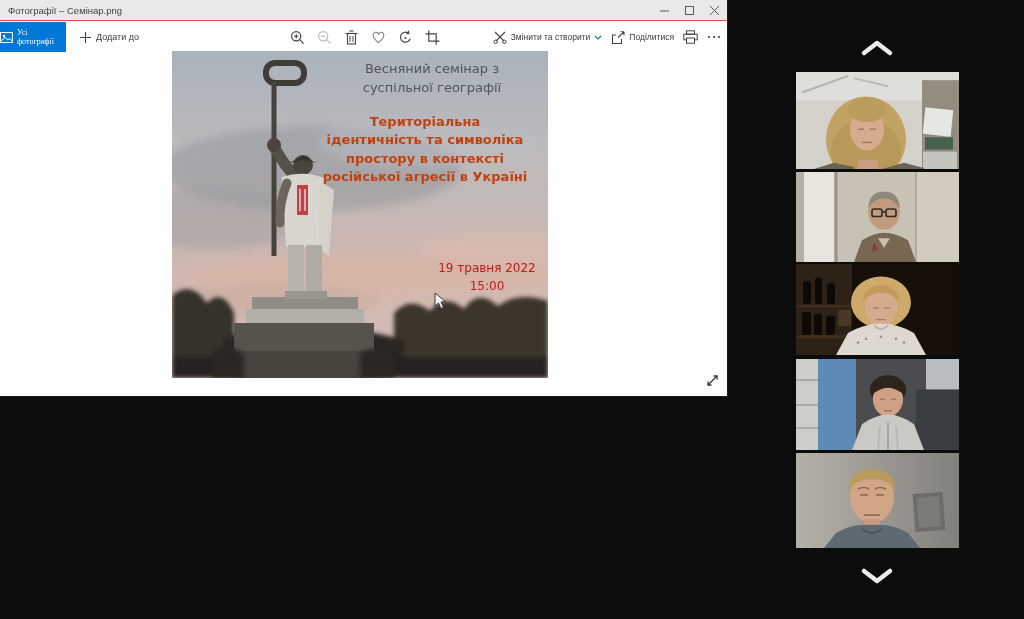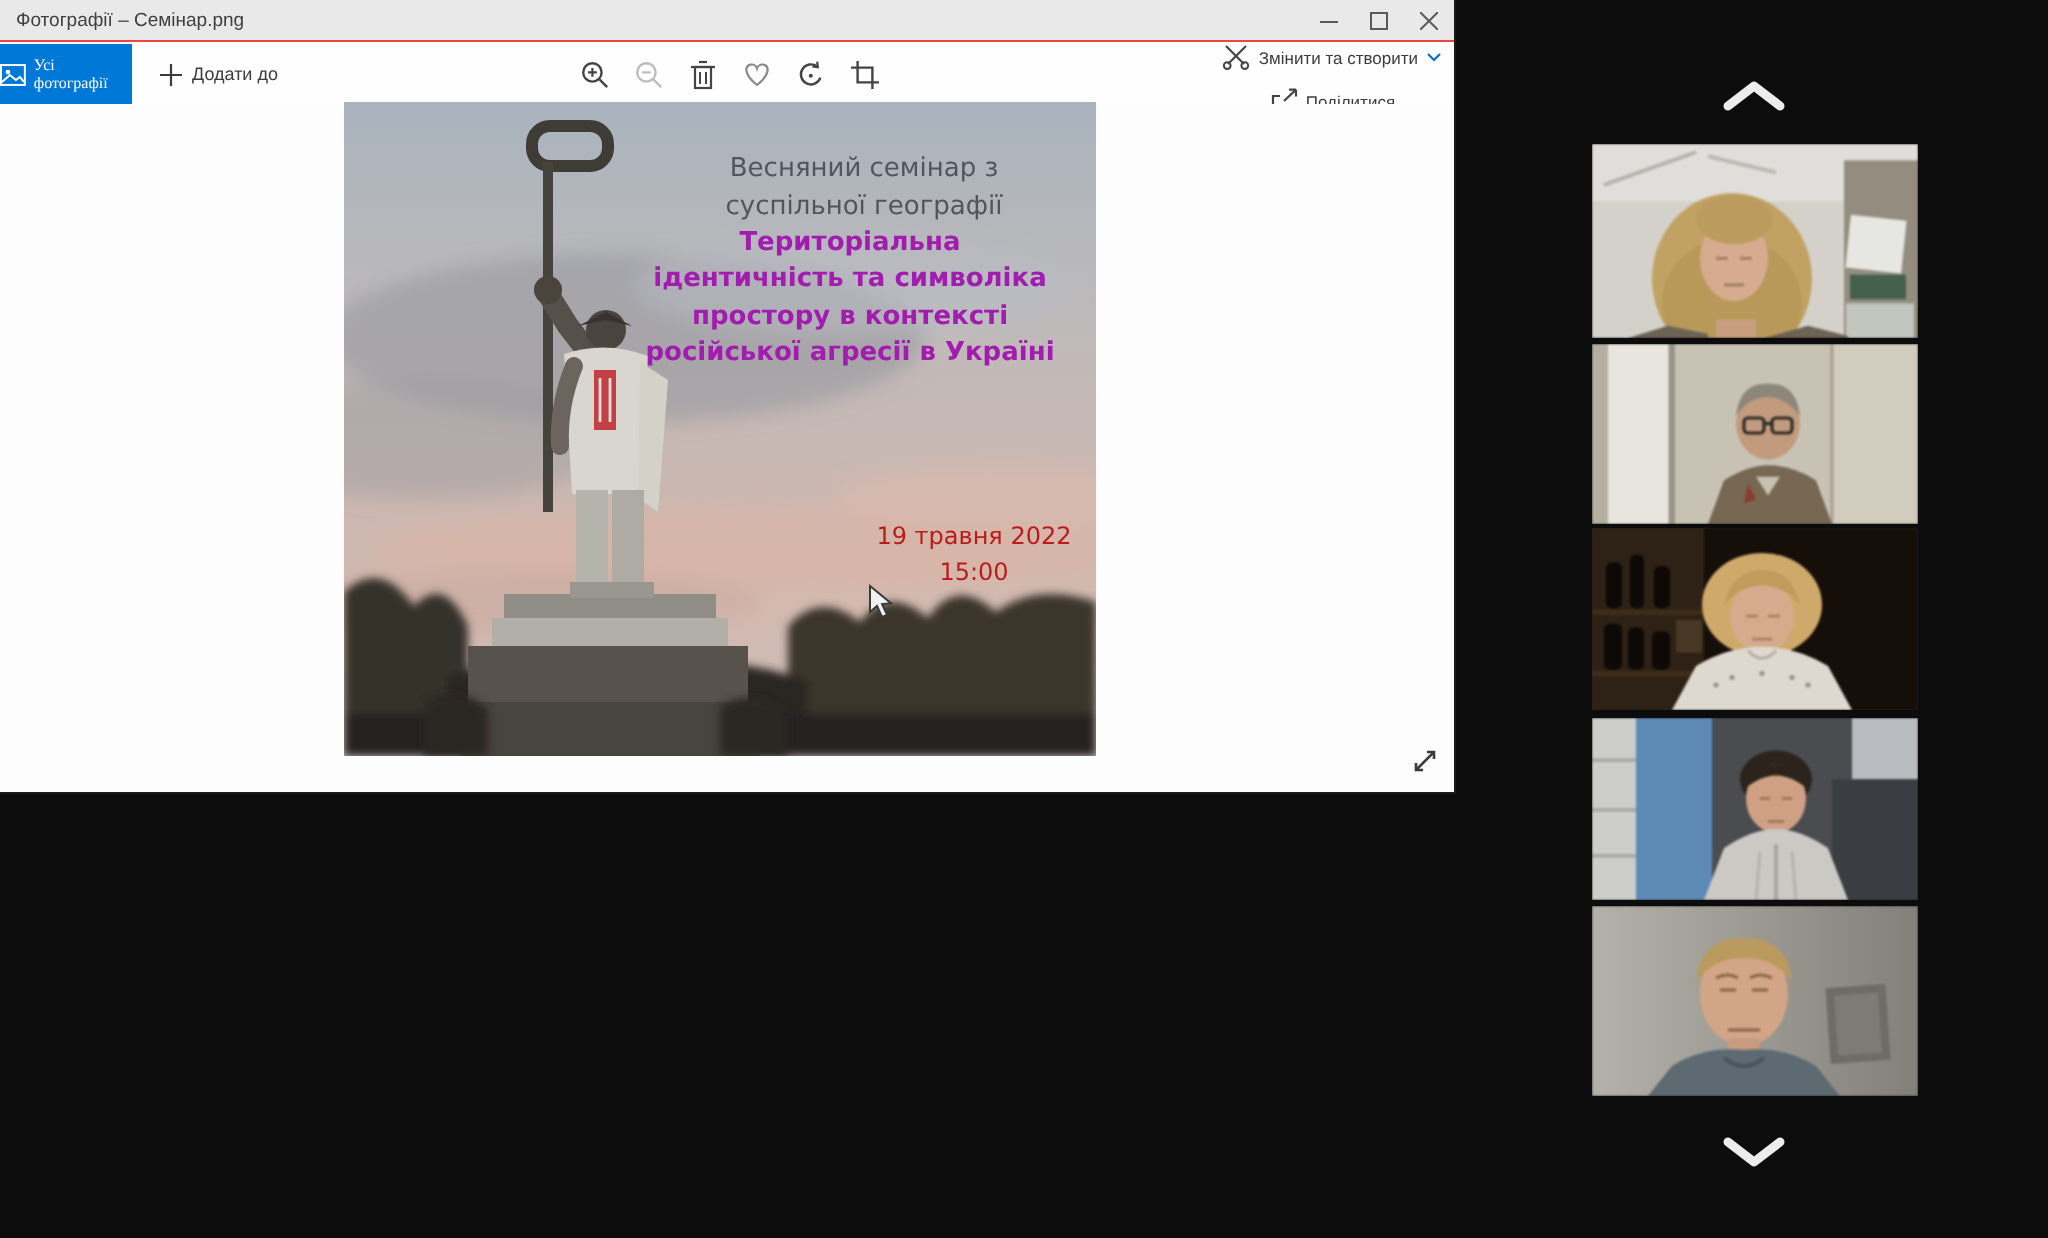--- a/index.html
+++ b/index.html
@@ -12,31 +12,31 @@
   .titlebar-text { font-size:9.5px; color:#3f3f3f; padding-left:8px; white-space:nowrap; }
   .win-controls { position:absolute; right:0; top:0; height:21px; display:flex; }
   .win-btn { width:25px; height:21px; display:flex; align-items:center; justify-content:center; }
 
   .toolbar { position:absolute; left:0; top:22px; width:100%; height:30px; background:#fefefe; }
   .btn-allphotos { position:absolute; left:0; top:0; width:66px; height:30px; background:#0078d7; color:#fff; display:flex; align-items:center; justify-content:center; gap:4px; font-size:8px;font-family:Liberation Serif, serif; }
   .btn-addto { position:absolute; left:74px; top:0; height:30px; display:flex; align-items:center; gap:5px; font-size:9px; color:#3c3c3c; padding:0 6px; }
   .center-icons { position:absolute; left:284px; top:0; height:30px; display:flex; align-items:center; }
   .icon-btn { width:27px; height:30px; display:flex; align-items:center; justify-content:center; }
   .icon-btn.disabled { opacity:.35; }
-  .right-group { position:absolute; right:6px; top:0; height:30px; display:flex; align-items:center; gap:9px; font-size:8.5px; color:#3c3c3c;flex-direction:column; }
+  .right-group { position:absolute; right:6px; top:0; height:30px; display:flex; align-items:center; gap:9px; font-size:8.5px; color:#3c3c3c; }
   .right-item { display:flex; align-items:center; gap:4px; white-space:nowrap; }
 
   .viewer { position:absolute; left:0; top:52px; width:727px; height:344px; background:#fdfdfd; }
   .photo { position:absolute; left:172px; top:-1px; width:376px; height:327px; }
   .photo svg.scene { position:absolute; inset:0; }
 
   .slide-heading { position:absolute; left:140px; top:9px; width:240px; text-align:center;
-    font-family:"DejaVu Sans", sans-serif; font-size:13px; line-height:1.45; color:#54545c; white-space:pre-line;margin-top:16px; }
+    font-family:"DejaVu Sans", sans-serif; font-size:13px; line-height:1.45; color:#54545c; white-space:pre-line; }
   .slide-title { position:absolute; left:132px; top:62px; width:242px; text-align:center;
-    font-family:"DejaVu Sans", sans-serif; font-size:13px; font-weight:bold; line-height:1.42; color:#a21caf; white-space:pre-line; }
+    font-family:"DejaVu Sans", sans-serif; font-size:13px; font-weight:bold; line-height:1.42; color:#c2410c; white-space:pre-line; }
   .slide-datetime { position:absolute; left:235px; top:208px; width:160px; text-align:center;
     font-family:"DejaVu Sans", sans-serif; font-size:12px; line-height:1.5; color:#b91c1c; white-space:pre-line; }
 
   .expand-btn { position:absolute; right:6px; bottom:7px; width:18px; height:18px; display:flex; align-items:center; justify-content:center; }
 
   
   .strip { position:absolute; left:796px; top:0; width:163px; height:619px; }
   .scroll-btn { position:absolute; left:62px; width:38px; height:20px; display:flex; align-items:center; justify-content:center; }
   .scroll-up { top:38px; }
   .scroll-down { top:566px; }

